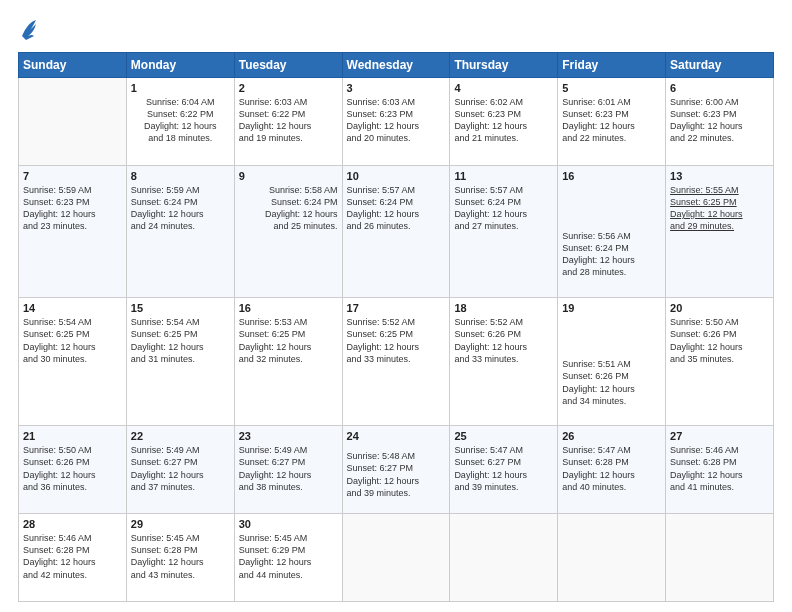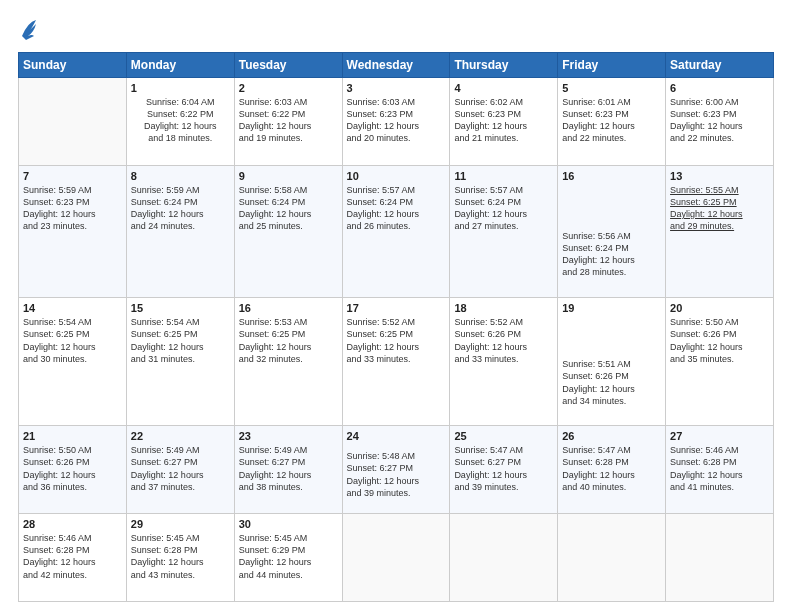--- a/index.html
+++ b/index.html
@@ -186,21 +186,21 @@
           </td>
           <td>
             <span class="day-number">8</span>
             <div class="day-detail" style="white-space: pre-line;">Sunrise: 5:59 AM
 Sunset: 6:24 PM
 Daylight: 12 hours
 and 24 minutes.</div>
           </td>
           <td>
             <span class="day-number">9</span>
-            <div class="day-detail" style="white-space: pre-line;">Sunrise: 5:58 AM
+            <div class="day-detail" style="white-space: pre-line; text-align: right;">Sunrise: 5:58 AM
 Sunset: 6:24 PM
 Daylight: 12 hours
 and 25 minutes.</div>
           </td>
           <td>
             <span class="day-number">10</span>
             <div class="day-detail" style="white-space: pre-line;">Sunrise: 5:57 AM
 Sunset: 6:24 PM
 Daylight: 12 hours
 and 26 minutes.</div>

